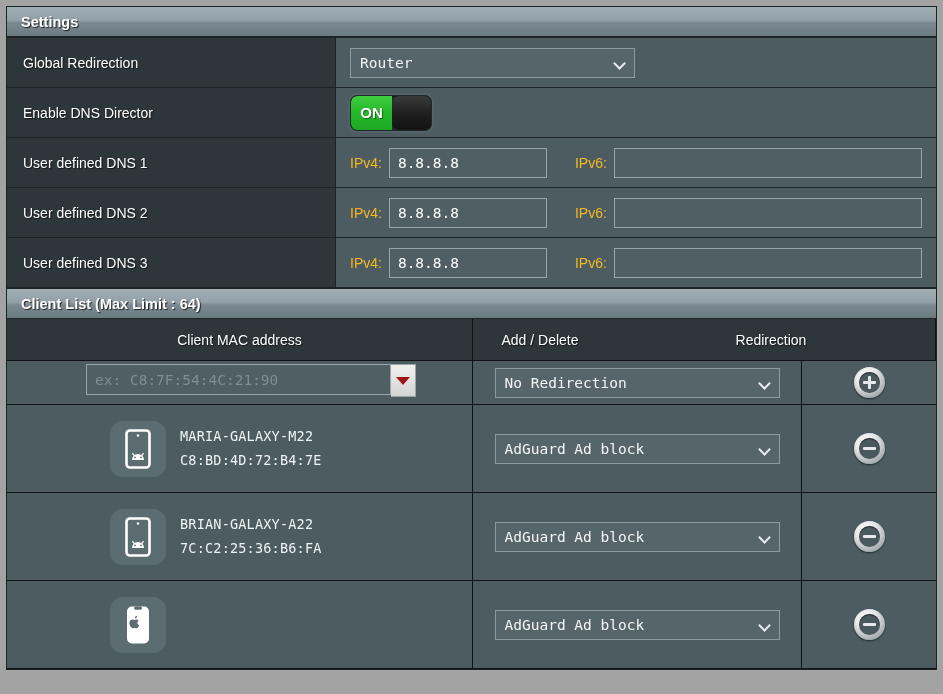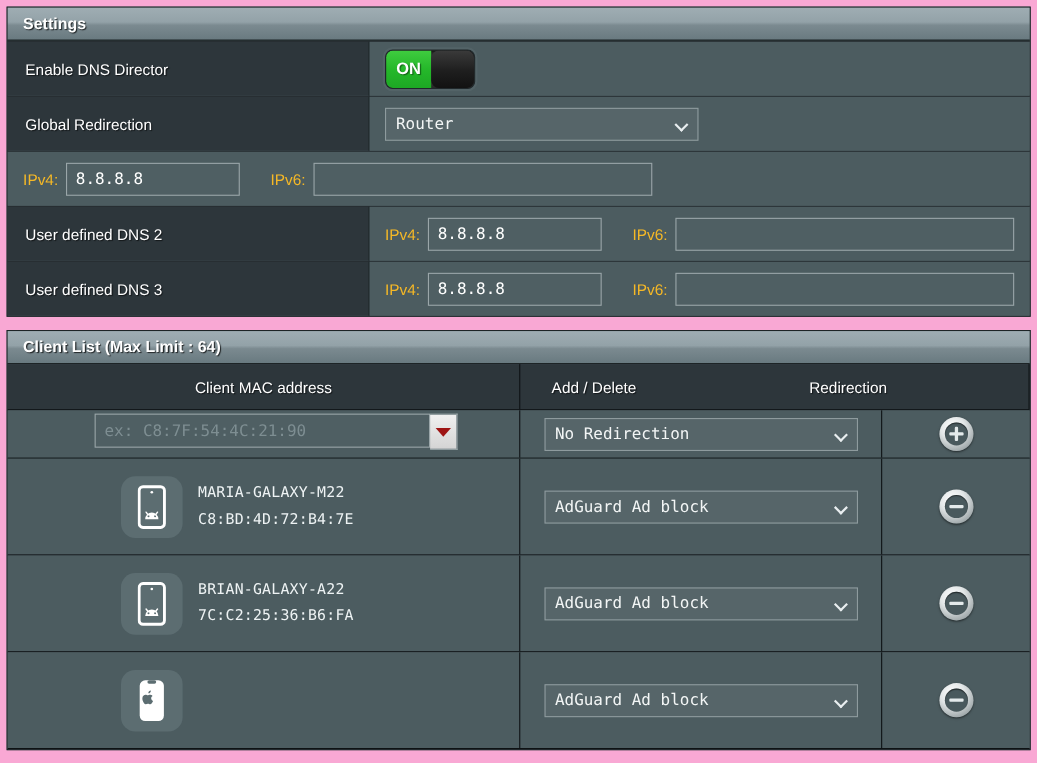--- a/index.html
+++ b/index.html
@@ -5,21 +5,21 @@
   html, body {
     margin: 0;
     padding: 0;
     background: #4c5c60;
     font-family: "Liberation Sans", sans-serif;
   }
   #page {
     position: relative;
     width: 943px;
     height: 694px;
-    background: #f9a8d4;
+    background: #a3a3a3;
     overflow: hidden;
   }
 
   
   .panel {
     position: absolute;
     left: 6px;
     width: 931px;
     border: 1px solid #1d2426;
     box-sizing: border-box;
@@ -294,40 +294,41 @@
 </style>
 </head>
 <body>
 
 <div id="page">
 
   <div class="panel" style="top:6px;">
     <div class="panel-title">Settings</div>
 
     <div class="srow h-50">
+      <div class="slabel">Global Redirection</div>
+      <div class="sval">
+        <div class="select-wrap">
+          <div class="ui-select" style="width:285px;">Router</div>
+          <span class="chev"></span>
+        </div>
+      </div>
+    </div>
+
+    <div class="srow h-50">
       <div class="slabel">Enable DNS Director</div>
       <div class="sval">
         <div class="toggle">
           <div class="toggle-on">ON</div>
           <div class="toggle-knob"></div>
         </div>
       </div>
     </div>
 
     <div class="srow h-50">
-      <div class="slabel">Global Redirection</div>
-      <div class="sval">
-        <div class="select-wrap">
-          <div class="ui-select" style="width:285px;">Router</div>
-          <span class="chev"></span>
-        </div>
-      </div>
-    </div>
-
-    <div class="srow h-50">
+      <div class="slabel">User defined DNS 1</div>
       <div class="sval">
         <span class="ipv-label">IPv4:</span>
         <input class="txt" style="width: 158px;" value="8.8.8.8">
         <span class="ipv-label" style="margin-left:28px;">IPv6:</span>
         <input class="txt" style="width: 308px;" value="">
       </div>
     </div>
 
     <div class="srow h-50">
       <div class="slabel">User defined DNS 2</div>
@@ -343,21 +344,21 @@
       <div class="slabel">User defined DNS 3</div>
       <div class="sval">
         <span class="ipv-label">IPv4:</span>
         <input class="txt" style="width: 158px;" value="8.8.8.8">
         <span class="ipv-label" style="margin-left:28px;">IPv6:</span>
         <input class="txt" style="width: 308px;" value="">
       </div>
     </div>
   </div>
 
-  <div class="panel" style="top:300px;">
+  <div class="panel" style="top:288px;">
     <div class="panel-title">Client List (Max Limit : 64)</div>
 
     <div class="clist-head">
       <div class="ch col-mac">Client MAC address</div>
       <div class="ch col-addd">Add / Delete</div>
       <div class="ch col-red">Redirection</div>
     </div>
 
     <div class="crow row-input">
       <div class="col-mac">

